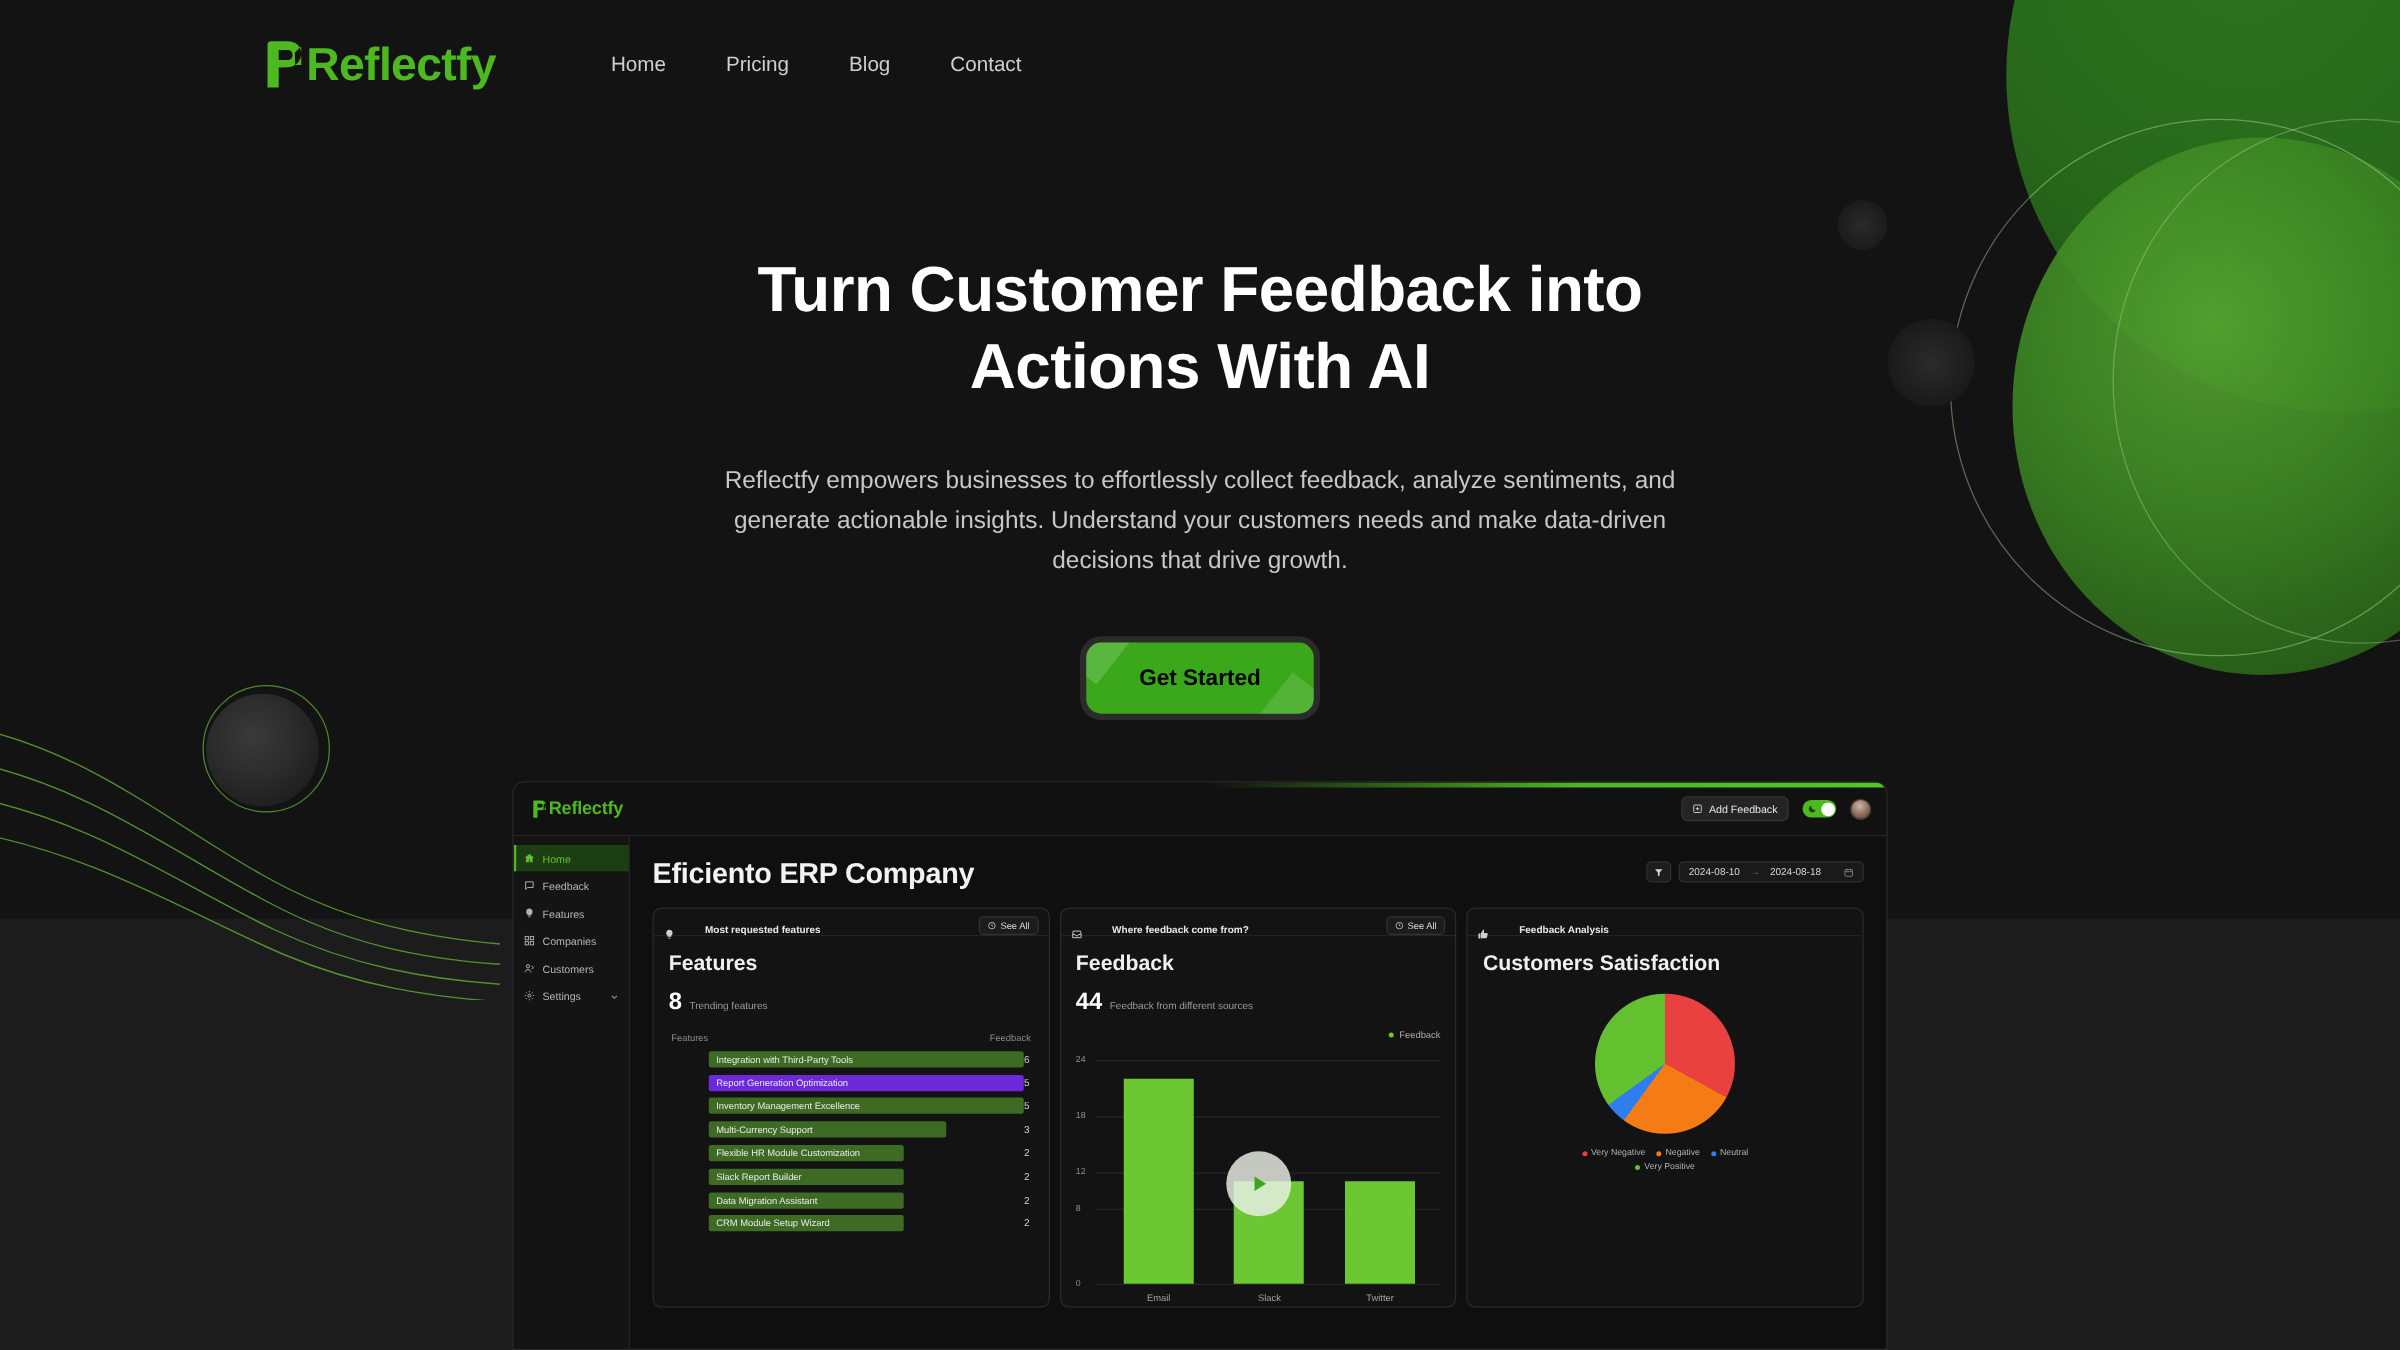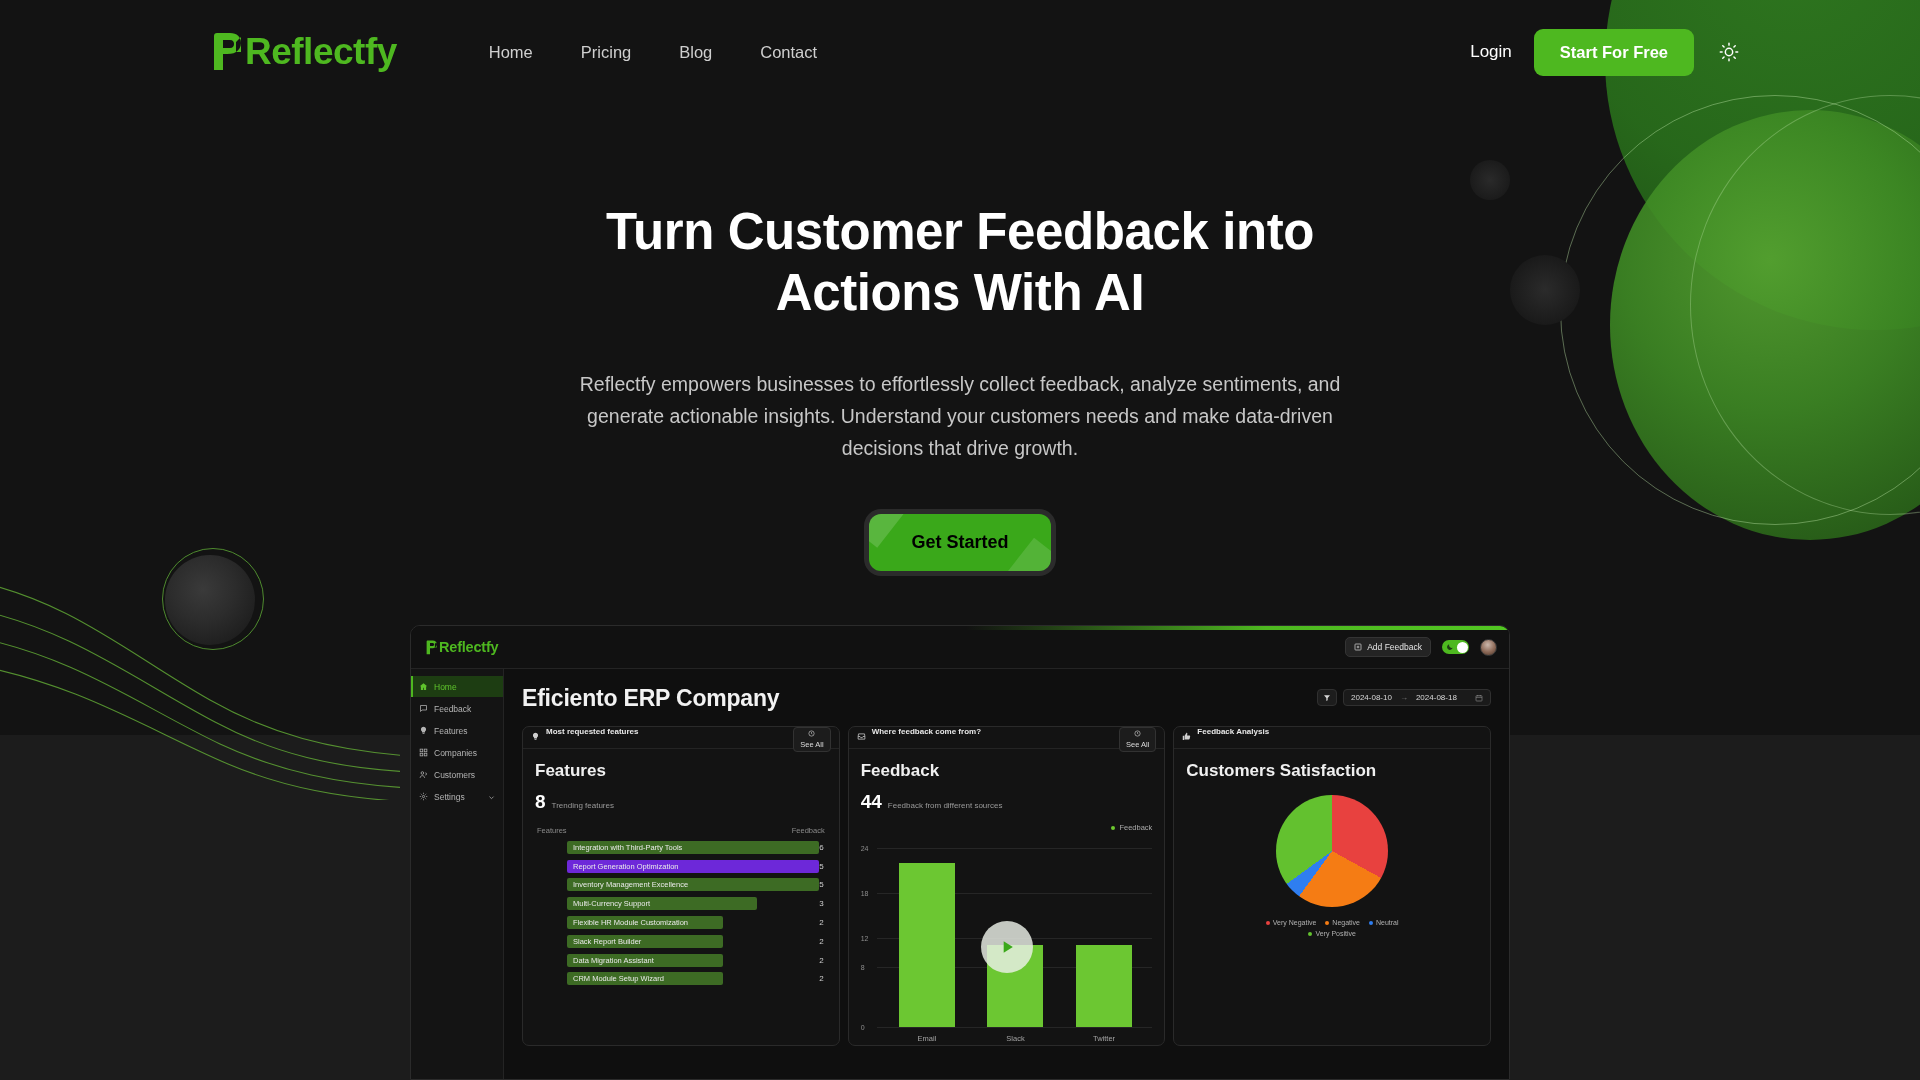--- a/index.html
+++ b/index.html
@@ -177,29 +177,29 @@
   }
   .date-range .arrow { color: #7a7a7a; font-size: 8px; }
   .date-range .cal { margin-left: auto; width: 8px; height: 8px; }
 
   .cards { display: flex; gap: 8px; margin-top: 14px; }
   .card {
     flex: 1; background: #131313; border: 1px solid #2a2a2a; border-radius: 7px;
     overflow: hidden; height: 320px; display: flex; flex-direction: column;
   }
   .card-head {
-    display: flex; align-items: flex-start; gap: 6px; height: 22px;
+    display: flex; align-items: flex-end; gap: 24px; height: 22px;
     padding: 0 8px; border-bottom: 1px solid #242424;
   }
   .card-head .ic { width: 9px; height: 9px; }
   .card-head-title { font-size: 8px; font-weight: 700; color: #e8e8e8; }
   .see-all {
     margin-left: auto; display: flex; align-items: center; gap: 3px;
     background: #1c1c1c; border: 1px solid #323232; border-radius: 4px;
-    padding: 2px 6px; font-size: 7.5px; color: #dcdcdc; cursor: pointer; flex-direction: column;
+    padding: 2px 6px; font-size: 7.5px; color: #dcdcdc; cursor: pointer;
   }
   .card-body { padding: 12px 12px 0 12px; flex: 1; display: flex; flex-direction: column; }
   .card-h2 { font-size: 17px; font-weight: 700; color: #f0f0f0; }
   .card-stat { margin-top: 10px; display: flex; align-items: baseline; gap: 6px; }
   .card-stat .num { font-size: 19px; font-weight: 700; color: #fff; }
   .card-stat .lbl { font-size: 8px; color: #9a9a9a; }
 
   
   .feat-head {
     display: flex; font-size: 7.5px; color: #8a8a8a; margin-top: 13px; padding: 0 2px 3px;
@@ -281,30 +281,20 @@
       <span class="logo-text">Reflectfy</span>
     </div>
 
     <div class="nav-links">
       <a class="nav-link">Home</a>
       <a class="nav-link">Pricing</a>
       <a class="nav-link">Blog</a>
       <a class="nav-link">Contact</a>
     </div>
 
-    <div class="nav-right">
-      <a class="login">Login</a>
-      <button class="cta-nav">Start For Free</button>
-      <button class="theme-btn">
-        <svg width="22" height="22" viewBox="0 0 24 24" fill="none" stroke="#ffffff" stroke-width="1.6" stroke-linecap="round">
-          <circle cx="12" cy="12" r="4"></circle>
-          <path d="M12 2.5v2M12 19.5v2M2.5 12h2M19.5 12h2M5.2 5.2l1.4 1.4M17.4 17.4l1.4 1.4M18.8 5.2l-1.4 1.4M6.6 17.4l-1.4 1.4"></path>
-        </svg>
-      </button>
-    </div>
   </nav>
 
   <section class="hero">
     <h1>Turn Customer Feedback into Actions With AI</h1>
     <p>Reflectfy empowers businesses to effortlessly collect feedback, analyze sentiments, and generate actionable insights. Understand your customers needs and make data-driven decisions that drive growth.</p>
     <div class="cta-wrap">
       <button class="cta-main">
         <span>Get Started</span>
       </button>
     </div>

